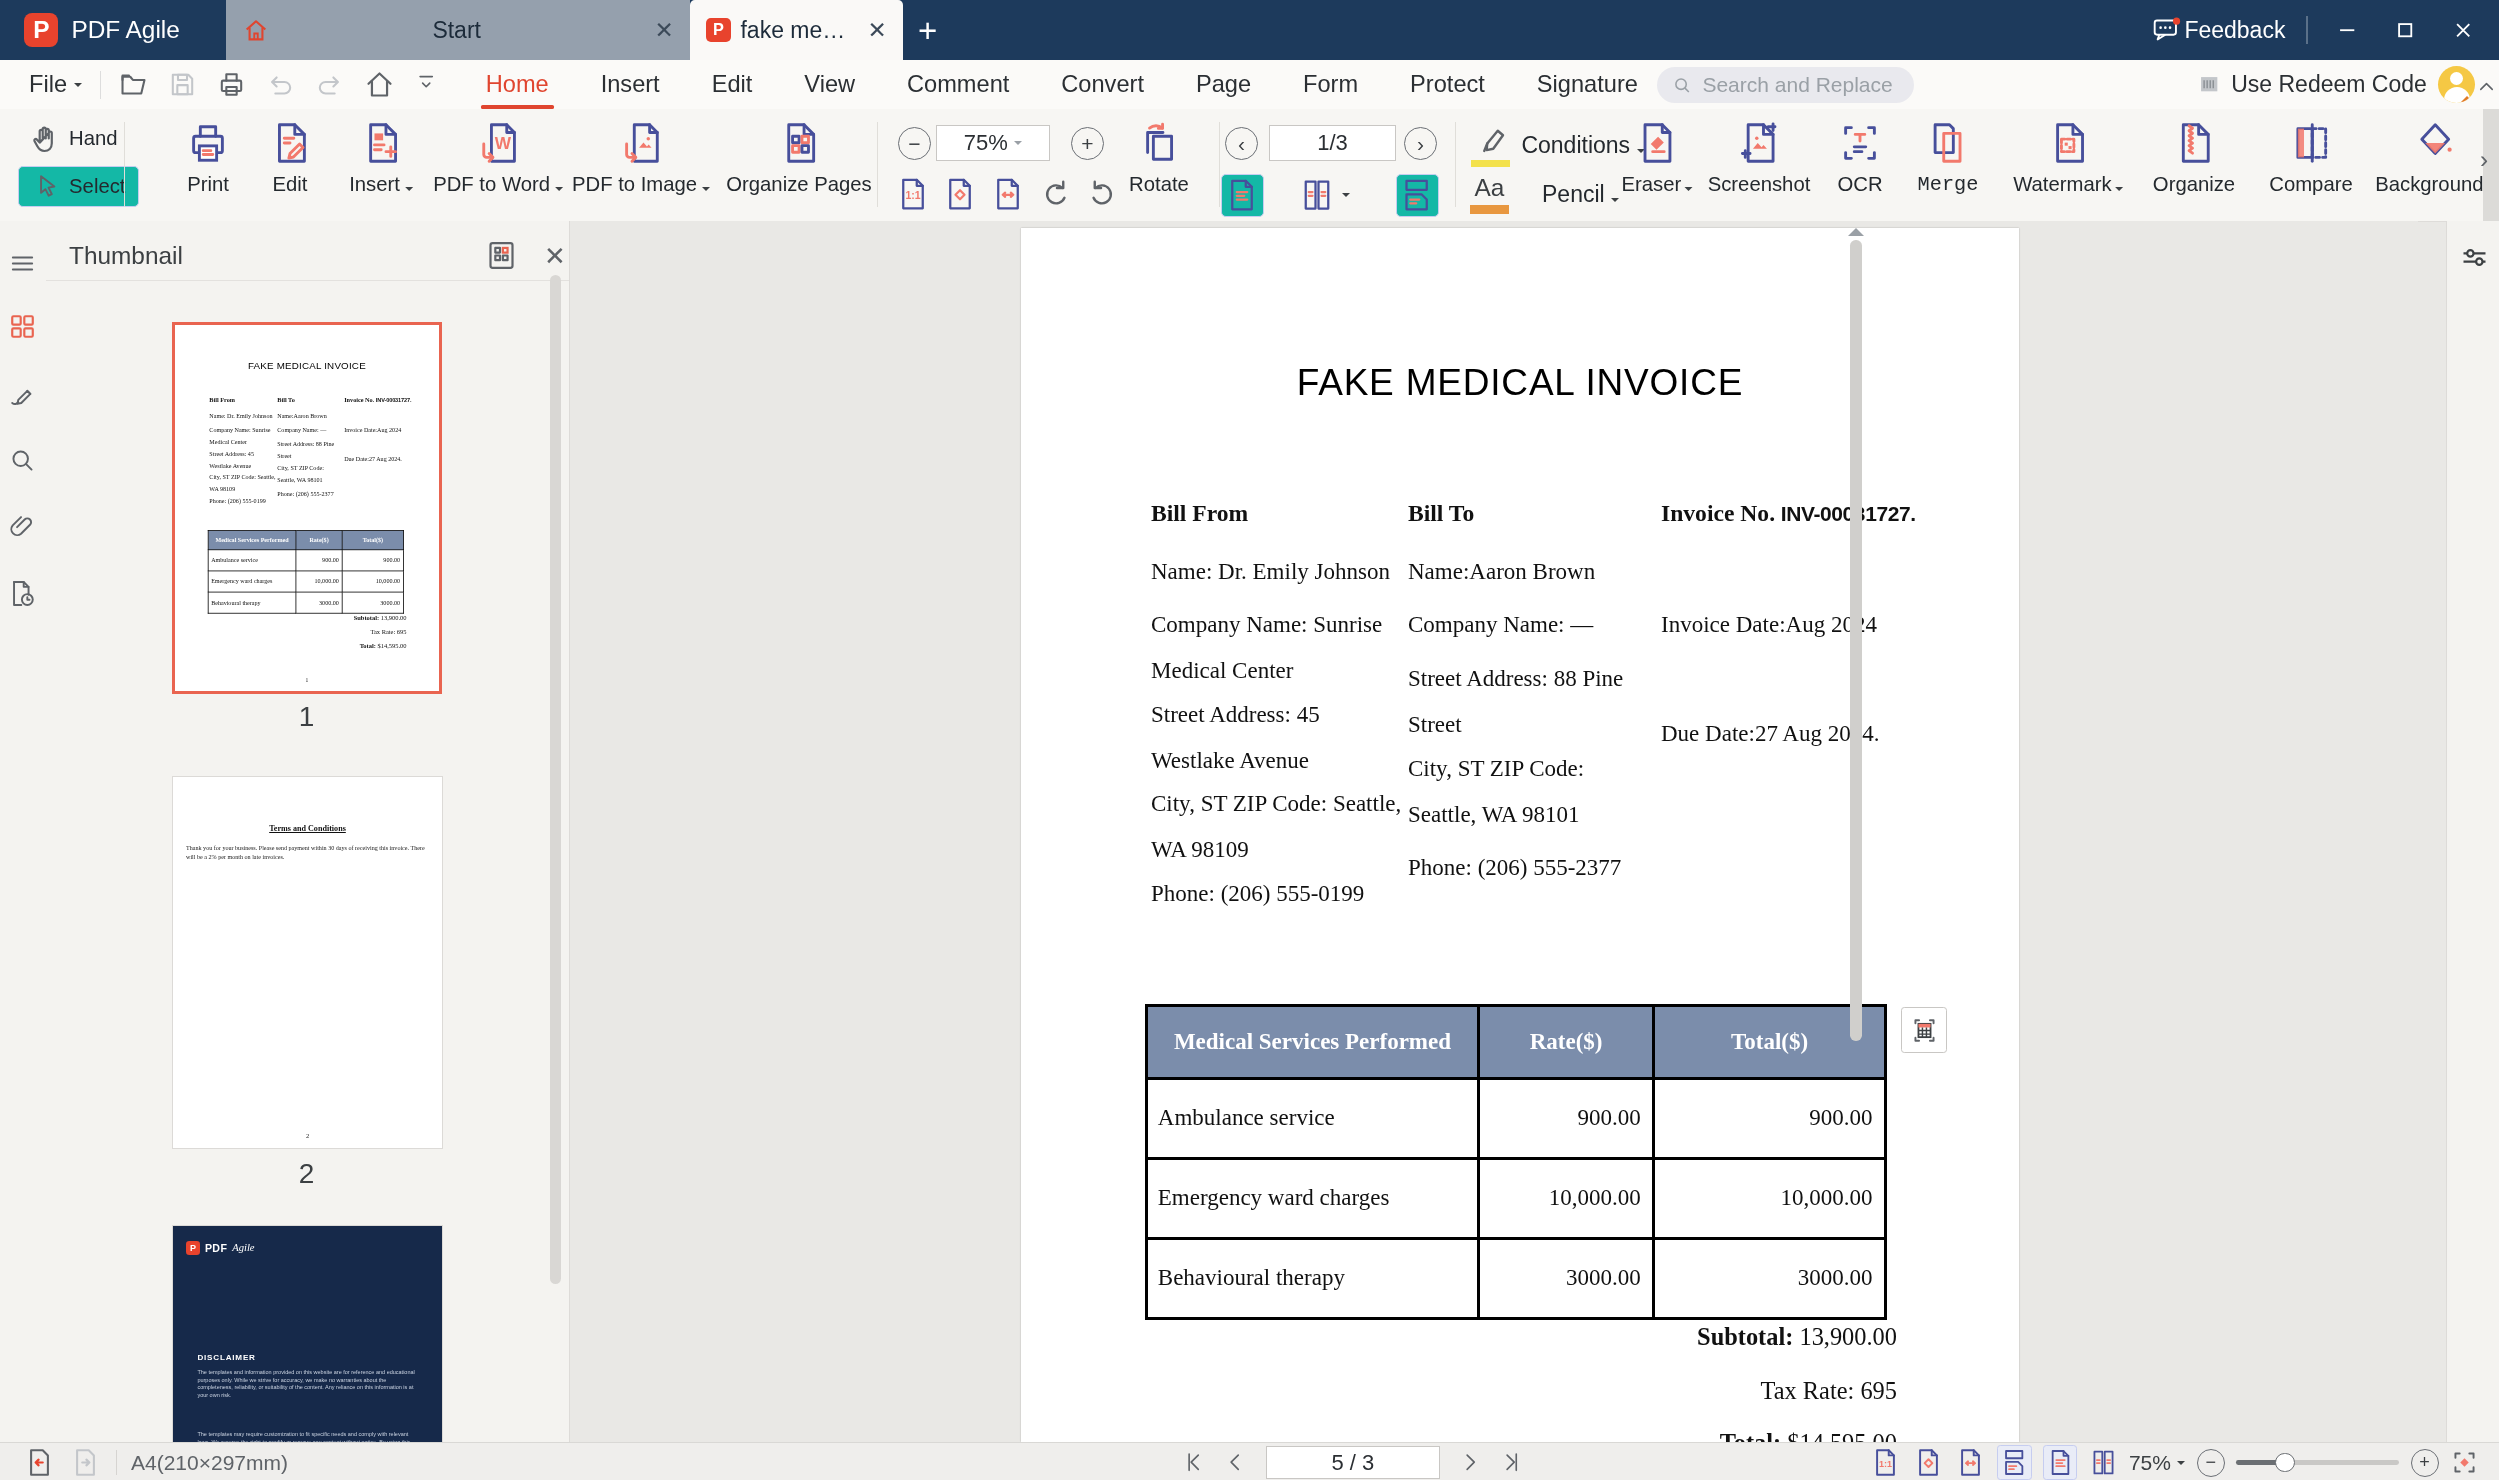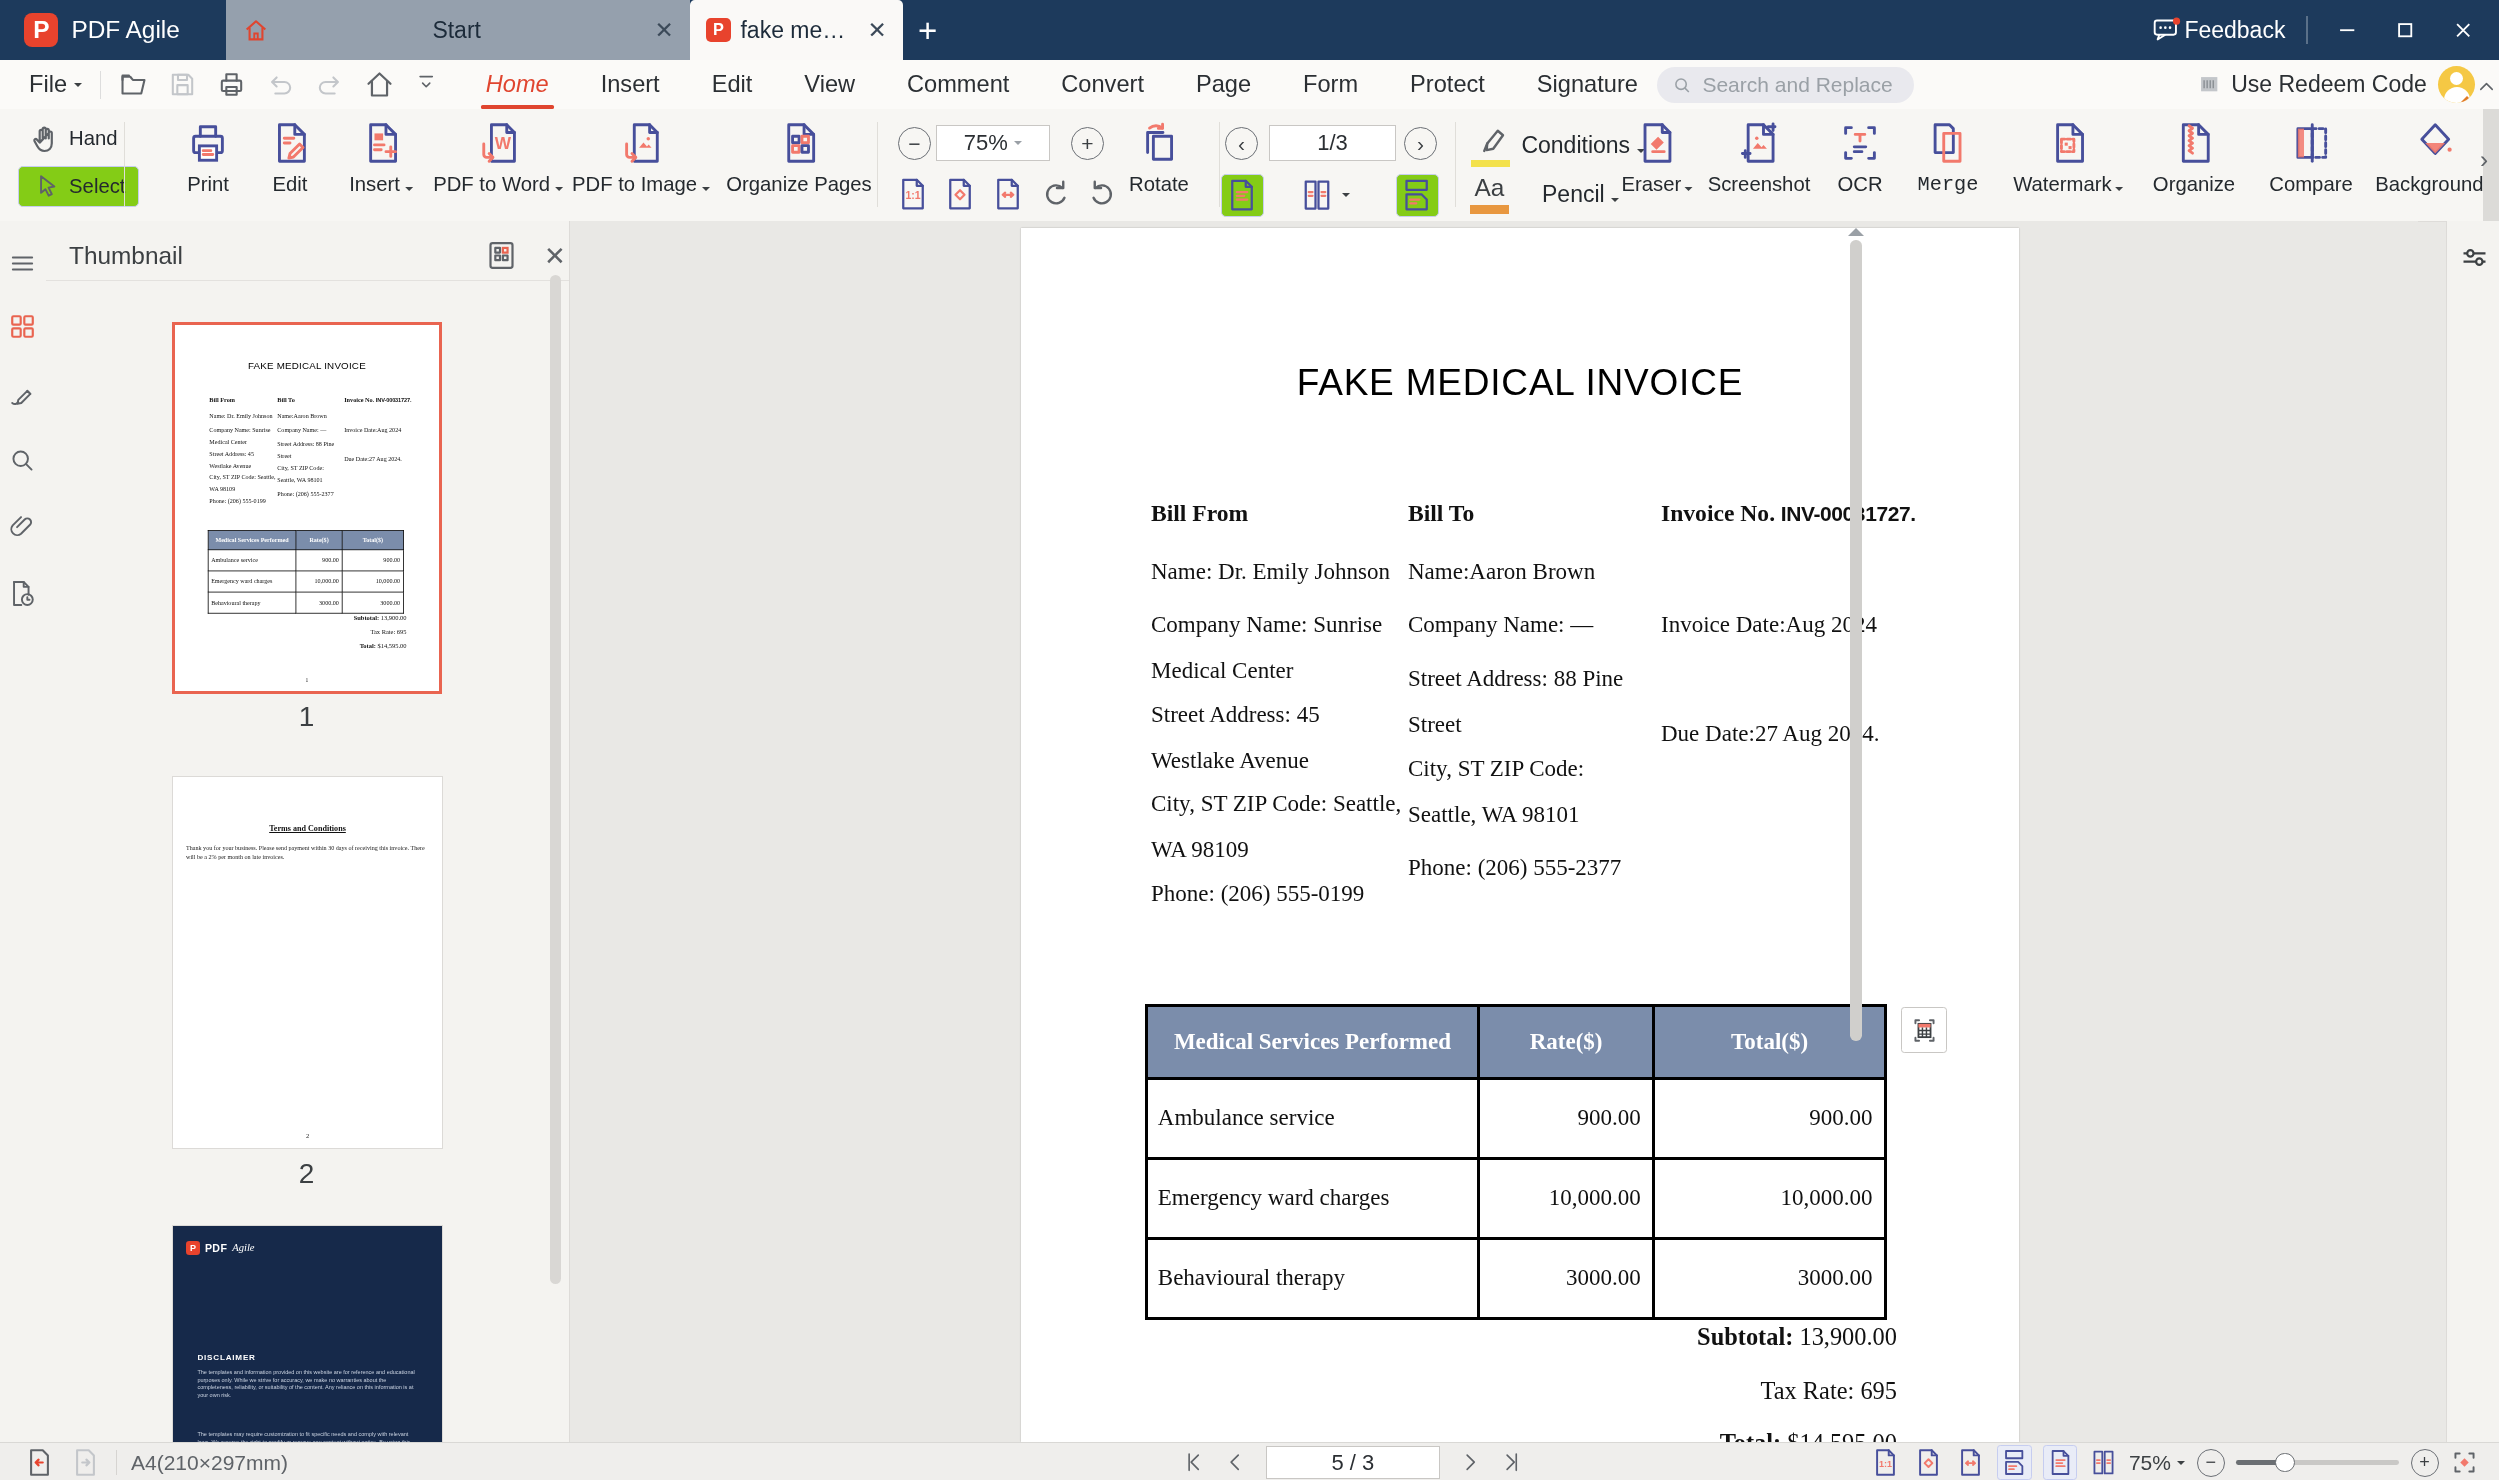--- a/index.html
+++ b/index.html
@@ -31,37 +31,37 @@
   #feedback{display:flex;align-items:center;gap:3px;font-size:23px;color:#fff;}
   .tb-sep{width:1.6px;height:28px;background:#5a7089;}
   .winbtn{width:37px;height:37px;display:flex;align-items:center;justify-content:center;}
   
   #menubar{position:absolute;left:0;top:60px;width:2500px;height:49px;background:#fbfaf8;border-bottom:0.8px solid #e6e4e1;display:flex;align-items:center;font-size:23.6px;color:#2b2f33;}
   #file-btn{display:flex;align-items:center;margin-left:29px;}
   .m-sep{width:0.8px;height:28px;background:#ddd;margin:0 18px;}
   .qicons{display:flex;align-items:center;gap:18px;}
   #menu-items{display:flex;align-items:center;gap:52px;margin-left:47px;position:relative;height:49px;}
   .m-item{display:flex;align-items:center;height:49px;position:relative;}
-  .m-item.active{color:#e0452f;font-style:italic;}
+  .m-item.active{color:#e0452f;}
   .m-item.active::after{content:"";position:absolute;left:-4.9px;right:-4.9px;bottom:0;height:4.1px;background:#e0452f;border-radius:1.6px;}
   #search-pill{position:absolute;left:1657px;top:7.3px;width:257px;height:36px;border-radius:19.5px;background:#e9e9ee;display:flex;align-items:center;padding:0 14.6px;box-sizing:border-box;gap:8.1px;}
   #search-pill input{border:none;background:transparent;outline:none;font-size:21px;color:#444;width:195px;font-family:"Liberation Sans",sans-serif;}
   #search-pill input::placeholder{color:#9aa0a6;}
   #redeem{position:absolute;left:2197px;top:0;height:49px;display:flex;align-items:center;gap:9.8px;font-size:23px;color:#2b2f33;}
   #avatar{position:absolute;left:2438px;top:5.7px;width:37px;height:37px;border-radius:50%;background:#f5c844;overflow:hidden;}
   #avatar .head{position:absolute;left:12.2px;top:6.5px;width:13px;height:13px;border-radius:50%;background:#fff;}
   #avatar .body{position:absolute;left:5.7px;top:21px;width:26px;height:16.3px;border-radius:13px 13px 0 0;background:#fff;}
   #avatar .badge{position:absolute;right:1.6px;bottom:0.8px;width:0;height:0;border:6.5px solid transparent;border-bottom-color:#e07b26;border-top-width:0;}
   #collapse-caret{position:absolute;left:2475px;top:14.6px;}
   
   #toolbar{position:absolute;left:0;top:109px;width:2500px;height:112px;background:#f7f6f3;border-bottom:0.8px solid #dedcd9;}
   .tlabel{font-size:20.3px;color:#24292e;white-space:nowrap;}
   .tbtn{position:absolute;top:11.4px;display:flex;flex-direction:column;align-items:center;gap:6.5px;transform:translateX(-50%);}
   .v-div{position:absolute;top:13px;width:0.8px;height:85px;background:#e0ded9;}
-  .sel-box{background:#84cc16;border:1.6px solid #c6cdf0;border-radius:4.9px;display:flex;align-items:center;justify-content:center;}
+  .sel-box{background:#14b8a6;border:1.6px solid #c6cdf0;border-radius:4.9px;display:flex;align-items:center;justify-content:center;}
   .circ{width:33px;height:33px;border-radius:50%;border:1.6px solid #6b6f75;display:flex;align-items:center;justify-content:center;color:#3c4043;font-size:21px;box-sizing:border-box;background:#f7f6f3;}
   .tb-input{background:#fff;border:0.8px solid #c9c7c4;height:36px;display:flex;align-items:center;justify-content:center;font-size:22px;color:#2b2f33;box-sizing:border-box;}
   .ylw-bar{width:39px;height:7.3px;background:#f3e14b;border:0.8px solid #caa;box-sizing:border-box;border:none;}
   .org-bar{width:39px;height:9px;background:#e8973f;}
   
   #rail{position:absolute;left:0;top:221px;width:46px;height:1221px;background:#f4f3f0;border-right:0.8px solid #e2e0dd;}
   .rail-ic{position:absolute;left:8.1px;}
   
   #panel{position:absolute;left:46px;top:221px;width:523px;height:1221px;background:#f4f3f0;border-right:0.8px solid #dddbd8;}
   #panel-head{position:absolute;left:0;top:10px;width:100%;height:49px;border-bottom:0.8px solid #e3e1de;}

